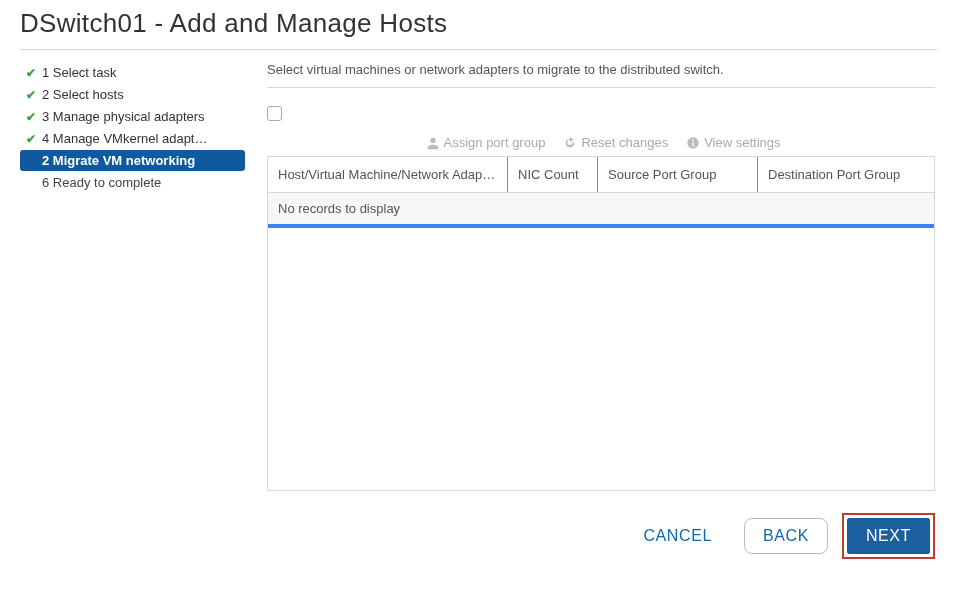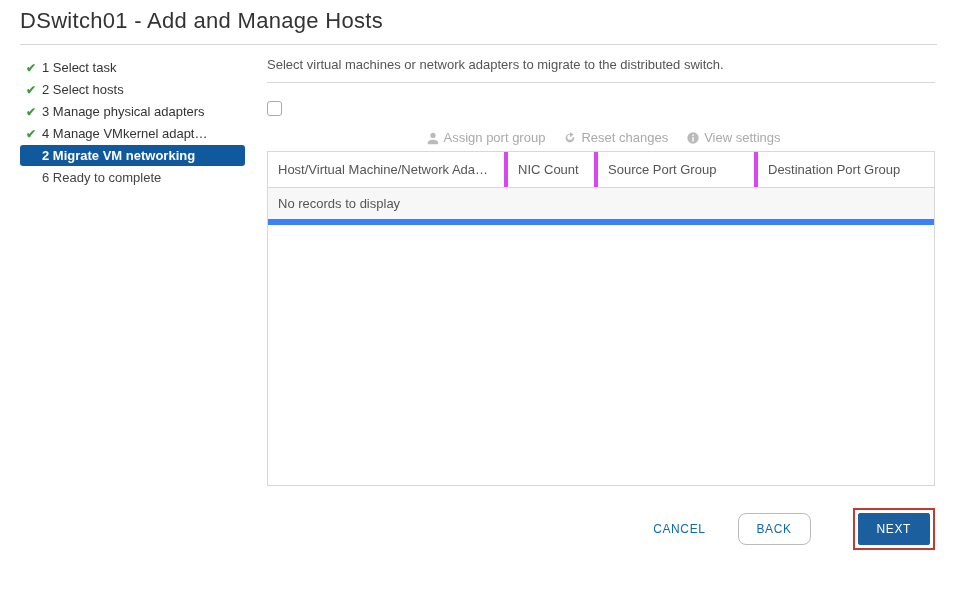--- a/index.html
+++ b/index.html
@@ -12,21 +12,21 @@
     width: 957px;
     height: 605px;
     overflow: hidden;
     padding: 0 20px;
   }
   .header {
     padding: 8px 0 10px 0;
     border-bottom: 1px solid #d8d8d8;
   }
   .header-title {
-    font-size: 22px;
+    font-size: 26px;
     font-weight: 400;
     color: #333;
     letter-spacing: 0.3px;
   }
   .body {
     display: flex;
     margin-top: 12px;
   }
   .sidebar {
     width: 225px;
@@ -125,50 +125,50 @@
   }
   .thead {
     display: flex;
     background: #fff;
     border-bottom: 1px solid #d8d8d8;
   }
   .th {
     padding: 10px 10px;
     font-size: 13px;
     color: #555;
-    border-right: 4px solid #d946ef;
+    border-right: 1px solid #d946ef;
     white-space: nowrap;
     overflow: hidden;
     text-overflow: ellipsis;
   }
   .th:last-child { border-right: none; }
   .th0 { width: 240px; }
   .th1 { width: 90px; }
   .th2 { width: 160px; }
   .th3 { flex: 1; }
   .tbody {
     flex: 1;
     background: #fff;
   }
   .empty {
     padding: 8px 10px;
     background: #f7f7f7;
     color: #555;
-    border-bottom: 6px solid #3b82f6;
+    border-bottom: 4px solid #3b82f6;
   }
   .footer {
     display: flex;
     justify-content: flex-end;
     align-items: center;
     gap: 14px;
     margin-top: 22px;
     padding-right: 2px;
   }
   .btn {
-    font-size: 12px;
+    font-size: 16px;
     letter-spacing: 0.6px;
     padding: 8px 18px;
   }
   .btn-link {
     background: none;
     border: none;
     color: #0f6ab0;
     cursor: pointer;
   }
   .btn-outline {
@@ -182,21 +182,20 @@
     background: #1b5f9e;
     border: 1px solid #1b5f9e;
     color: #fff;
     border-radius: 2px;
     cursor: pointer;
   }
   .next-wrap {
     border: 2px solid #c23b2e;
     padding: 3px;
     display: inline-block;
-    margin-left: 28px;
   }
 </style>
 </head>
 <body>
 
 <div class="header">
   <div class="header-title">DSwitch01 - Add and Manage Hosts</div>
 </div>
 
 <div class="body">

